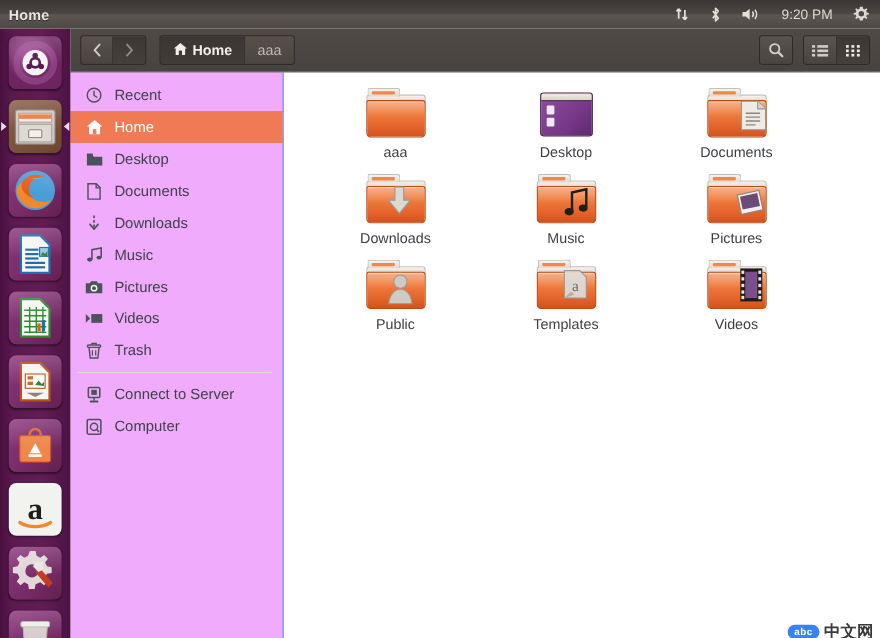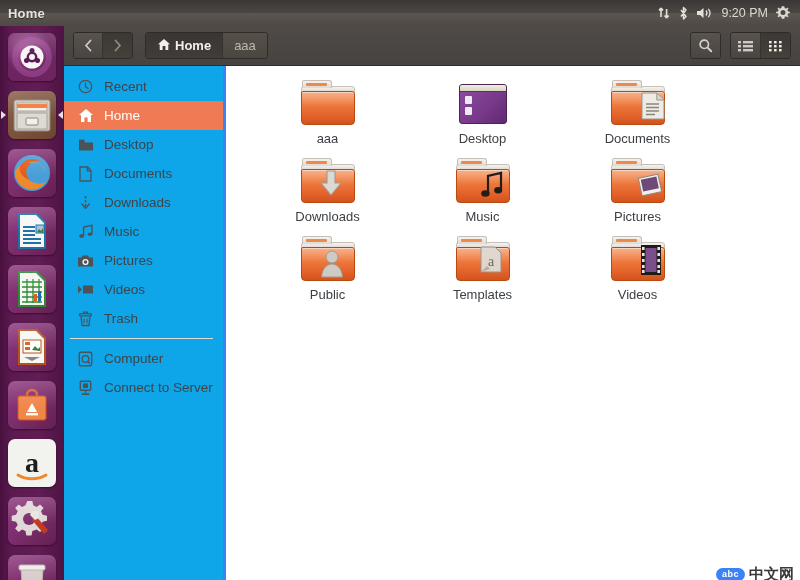--- a/index.html
+++ b/index.html
@@ -16,21 +16,21 @@
     position: absolute; left: 0; top: 0; width: 800px; height: 26px;
     background: linear-gradient(to bottom, #3b3735 0%, #4b4642 48%, #5d5650 52%, #4e4944 100%);
     display: flex; align-items: center;
     z-index: 40;
   }
   .panel-title {
     color: #e8e5e0; font-size: 13px; font-weight: bold;
     margin-left: 8px; letter-spacing: .2px;
     text-shadow: 0 1px 0 rgba(0,0,0,.5);
   }
-  .tray { margin-left: auto; display: flex; gap: 7px; padding-right: 9px; }
+  .tray { margin-left: auto; display: flex; gap: 18px; padding-right: 9px; }
   .tray-item { color: #e3e0da; display: flex; align-items: center; height: 26px; }
   .tray-clock { color: #ddd9d2; font-size: 12.5px; }
 
   
   .launcher {
     position: absolute; left: 0; top: 26px; width: 64px; height: 554px;
     background: linear-gradient(to right, #48103f 0%, #5b1a4f 18%, #611d54 60%, #4d1343 100%);
     z-index: 30;
     overflow: hidden;
   }
@@ -80,21 +80,21 @@
     font-size: 13px; color: #bdb8b2;
     background: linear-gradient(to bottom, #575049, #4b4641);
     border-right: 1px solid #36322f;
   }
   .crumb:last-child { border-right: none; }
   .crumb.active { background: linear-gradient(to bottom, #3a3633, #413c38); color: #f2efe9; font-weight: bold; }
   .tb-right { margin-left: auto; display: flex; align-items: center; gap: 9px; }
 
   .body-row { display: flex; height: 514px; }
   .sidebar {
-    width: 162px; background: #0ea5e9; border-right: 3px solid #3b82f6;
+    width: 194px; background: #f0abfc; border-right: 1px solid #3b82f6;
     padding-top: 6px; height: 514px;
   }
   .side-item {
     display: flex; align-items: center; gap: 10px;
     height: 29px; padding-left: 13px;
     font-size: 13.5px; color: #3e4347;
   }
   .side-item .sname { line-height: 1; }
   .side-item.selected { background: #ef7a53; color: #ffffff; }
   .side-sep { height: 1px; background: #dedad6; margin: 5px 10px 5px 6px; }
@@ -509,38 +509,38 @@
               </svg>
           </span>
           <span class="sname">Trash</span>
         </div>
 
         <div class="side-sep"></div>
 
         <div class="side-item">
           <span class="sicon">
             <svg width="15" height="16" viewBox="0 0 15 16">
-                <rect x="1.3" y="1.3" width="12.4" height="13.4" rx="1.4" fill="none" stroke="#4c5358" stroke-width="1.4"></rect>
-                <circle cx="7.5" cy="8" r="3.3" fill="none" stroke="#4c5358" stroke-width="1.3"></circle>
-                <path d="M9.4 10 L12 12.6" stroke="#4c5358" stroke-width="1.5"></path>
-              </svg>
-          </span>
-          <span class="sname">Computer</span>
-        </div>
-
-        <div class="side-item">
-          <span class="sicon">
-            <svg width="15" height="16" viewBox="0 0 15 16">
                 <rect x="2.3" y="1.3" width="10.4" height="9" rx="1" fill="none" stroke="#4c5358" stroke-width="1.4"></rect>
                 <rect x="5" y="3.4" width="5" height="4.6" fill="#4c5358"></rect>
                 <path d="M7.5 10.4 L7.5 13.2" stroke="#4c5358" stroke-width="1.4"></path>
                 <rect x="3.6" y="13.2" width="7.8" height="1.8" rx=".8" fill="#4c5358"></rect>
               </svg>
           </span>
           <span class="sname">Connect to Server</span>
+        </div>
+
+        <div class="side-item">
+          <span class="sicon">
+            <svg width="15" height="16" viewBox="0 0 15 16">
+                <rect x="1.3" y="1.3" width="12.4" height="13.4" rx="1.4" fill="none" stroke="#4c5358" stroke-width="1.4"></rect>
+                <circle cx="7.5" cy="8" r="3.3" fill="none" stroke="#4c5358" stroke-width="1.3"></circle>
+                <path d="M9.4 10 L12 12.6" stroke="#4c5358" stroke-width="1.5"></path>
+              </svg>
+          </span>
+          <span class="sname">Computer</span>
         </div>
       </div>
 
       <div class="content">
         <div class="grid">
 
           <div class="cell">
             <div class="icon-wrap">
               <div class="folder">
                   <div class="back"></div>

